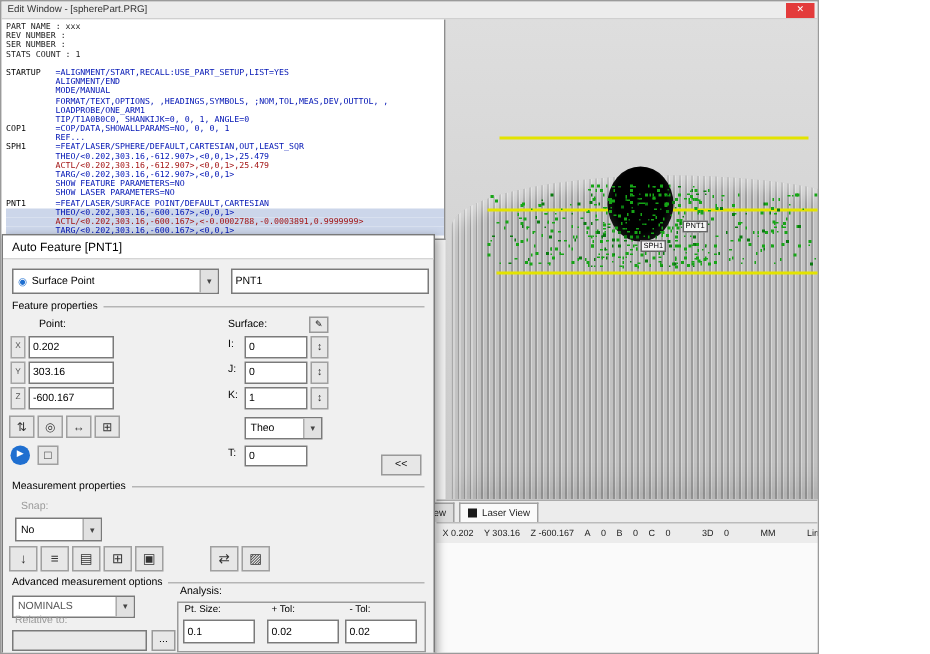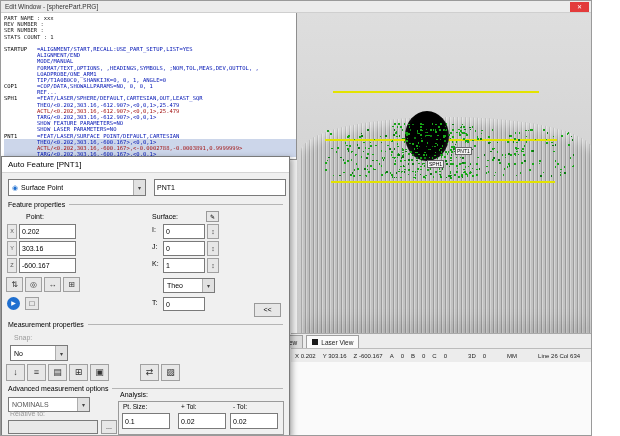--- a/index.html
+++ b/index.html
@@ -1,18 +1,18 @@
 <!DOCTYPE html>
 <html><head>
 <meta charset="utf-8">
 <style>
   *{margin:0;padding:0;box-sizing:border-box;}
   html,body{width:620px;height:436px;overflow:hidden;background:#fff;}
   body{font-family:"Liberation Sans","DejaVu Sans",sans-serif;}
-  #app{position:relative;width:592px;height:436px;background:#f0f0f0;border:1px solid #9a9a9a;overflow:hidden;}
+  #app{position:relative;width:546px;height:436px;background:#f0f0f0;border:1px solid #9a9a9a;overflow:hidden;}
 
   
   .titlebar{position:absolute;left:0;top:0;width:100%;height:12px;background:#ececec;border-bottom:1px solid #cfcfcf;z-index:3;}
   .titlebar .title{position:absolute;left:4px;top:2px;font-size:6.5px;color:#333;}
   .titlebar .close{position:absolute;right:2px;top:1px;width:19px;height:10px;background:#e33b3b;color:#fff;font-size:6px;line-height:10px;text-align:center;cursor:pointer;}
 
   
   .editor{position:absolute;left:0;top:12px;width:296px;height:147px;background:#fff;border-right:1px solid #8e8e8e;border-bottom:1px solid #8e8e8e;overflow:hidden;padding:2px 0 0 3px;z-index:4;}
   .cl{white-space:pre;height:6.2px;line-height:6.3px;font-size:5.5px;font-family:"DejaVu Sans Mono",monospace;}
   .cl .lab{display:inline-block;width:33px;color:#000;}

